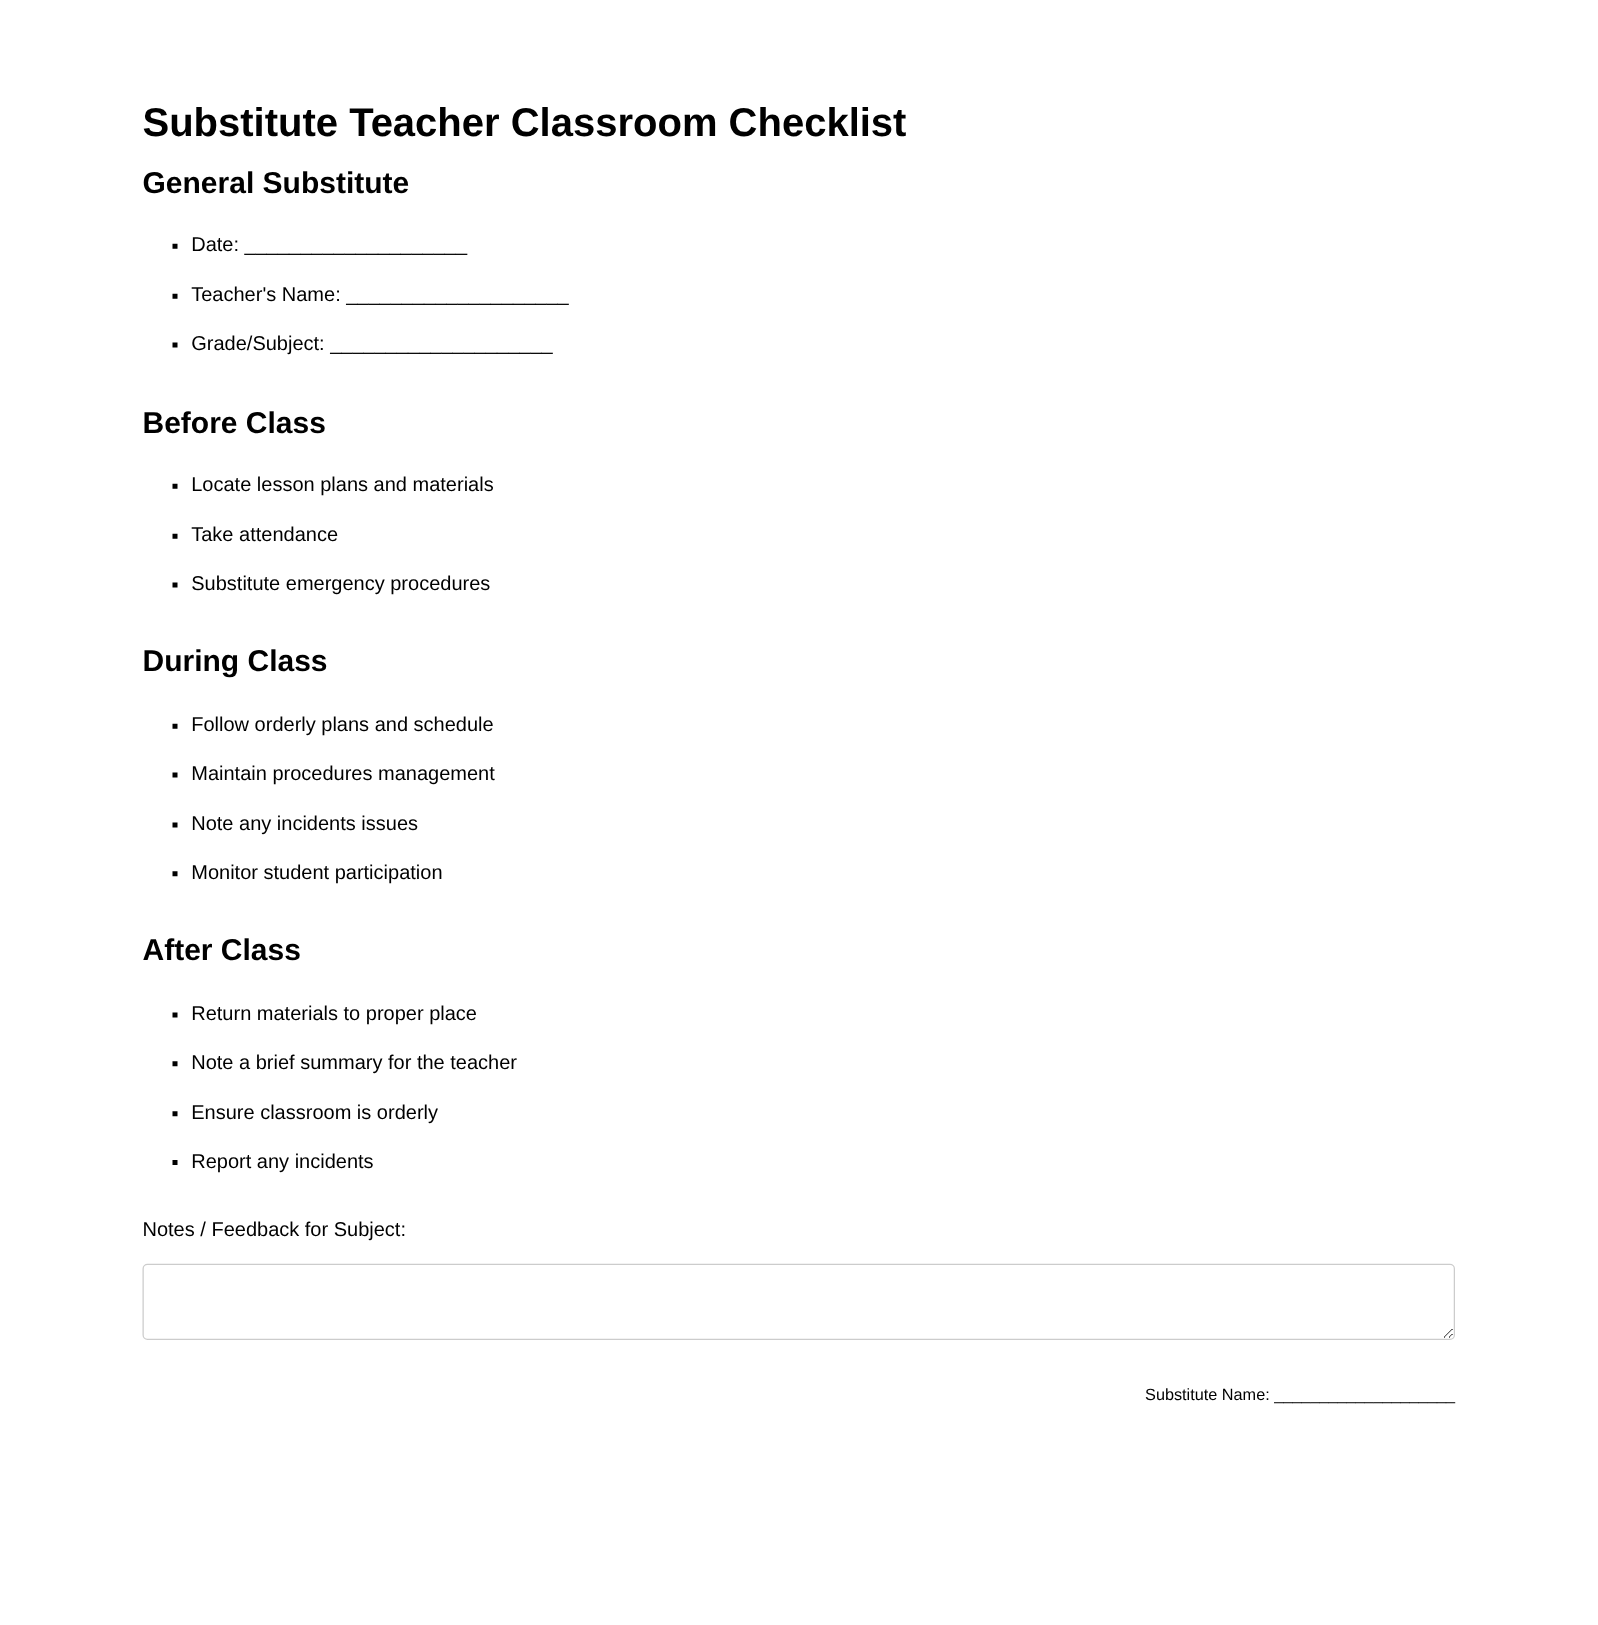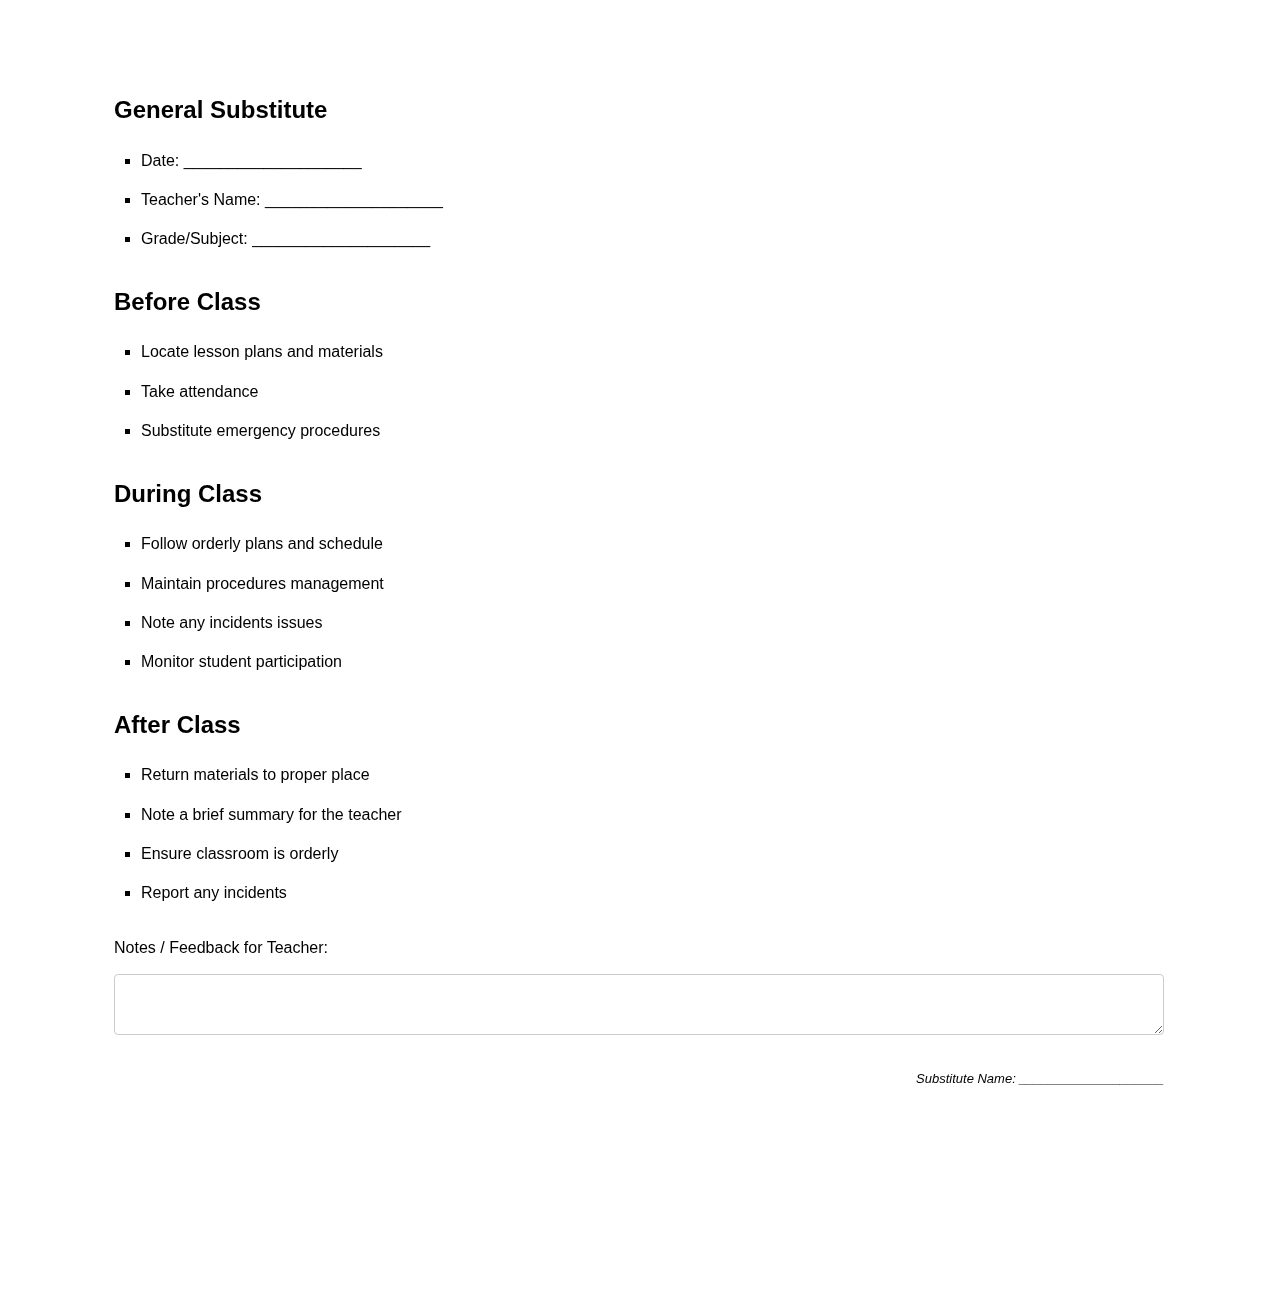--- a/index.html
+++ b/index.html
@@ -26,21 +26,21 @@
     font-size: 24px;
     line-height: 1.15;
     font-weight: 700;
     margin: 39px 0 28px;
   }
   section.doc-section:first-of-type h2.section-heading {
     margin-top: 16px;
   }
   ul.checklist {
     list-style-type: square;
-    margin: 4px;
+    margin: 16px;
     padding: 0 0 0 23px;
   }
   ul.checklist li {
     margin: 0 0 21px;
     line-height: 1.15;
     font-size: 16px;
   }
   .notes-label {
     margin: 36px 0 17px;
     font-size: 16px;
@@ -57,28 +57,28 @@
     font-family: "Liberation Sans", "DejaVu Sans", sans-serif;
     font-size: 14px;
     padding: 8px 10px;
     resize: both;
   }
   .signature-row {
     margin-top: 37px;
     text-align: right;
     font-size: 13px;
     line-height: 1.15;
-    font-style: italic;
   }
 </style>
 </head>
 <body>
 
 <main class="page">
 
+  <h1 class="doc-title">Substitute Teacher Classroom Checklist</h1>
 
   <section class="doc-section">
     <h2 class="section-heading">General Substitute</h2>
     <ul class="checklist">
       <li>Date: ____________________</li>
       <li>Teacher's Name: ____________________</li>
       <li>Grade/Subject: ____________________</li>
     </ul>
   </section>
 
@@ -104,21 +104,21 @@
   <section class="doc-section">
     <h2 class="section-heading">After Class</h2>
     <ul class="checklist">
       <li>Return materials to proper place</li>
       <li>Note a brief summary for the teacher</li>
       <li>Ensure classroom is orderly</li>
       <li>Report any incidents</li>
     </ul>
   </section>
 
-  <p class="notes-label">Notes / Feedback for Teacher:</p>
+  <p class="notes-label">Notes / Feedback for Subject:</p>
 
   <textarea class="notes-input" style=""></textarea>
 
   <div class="signature-row">
     <span>Substitute Name:</span>
     <span>____________________</span>
   </div>
 
 </main>
 

